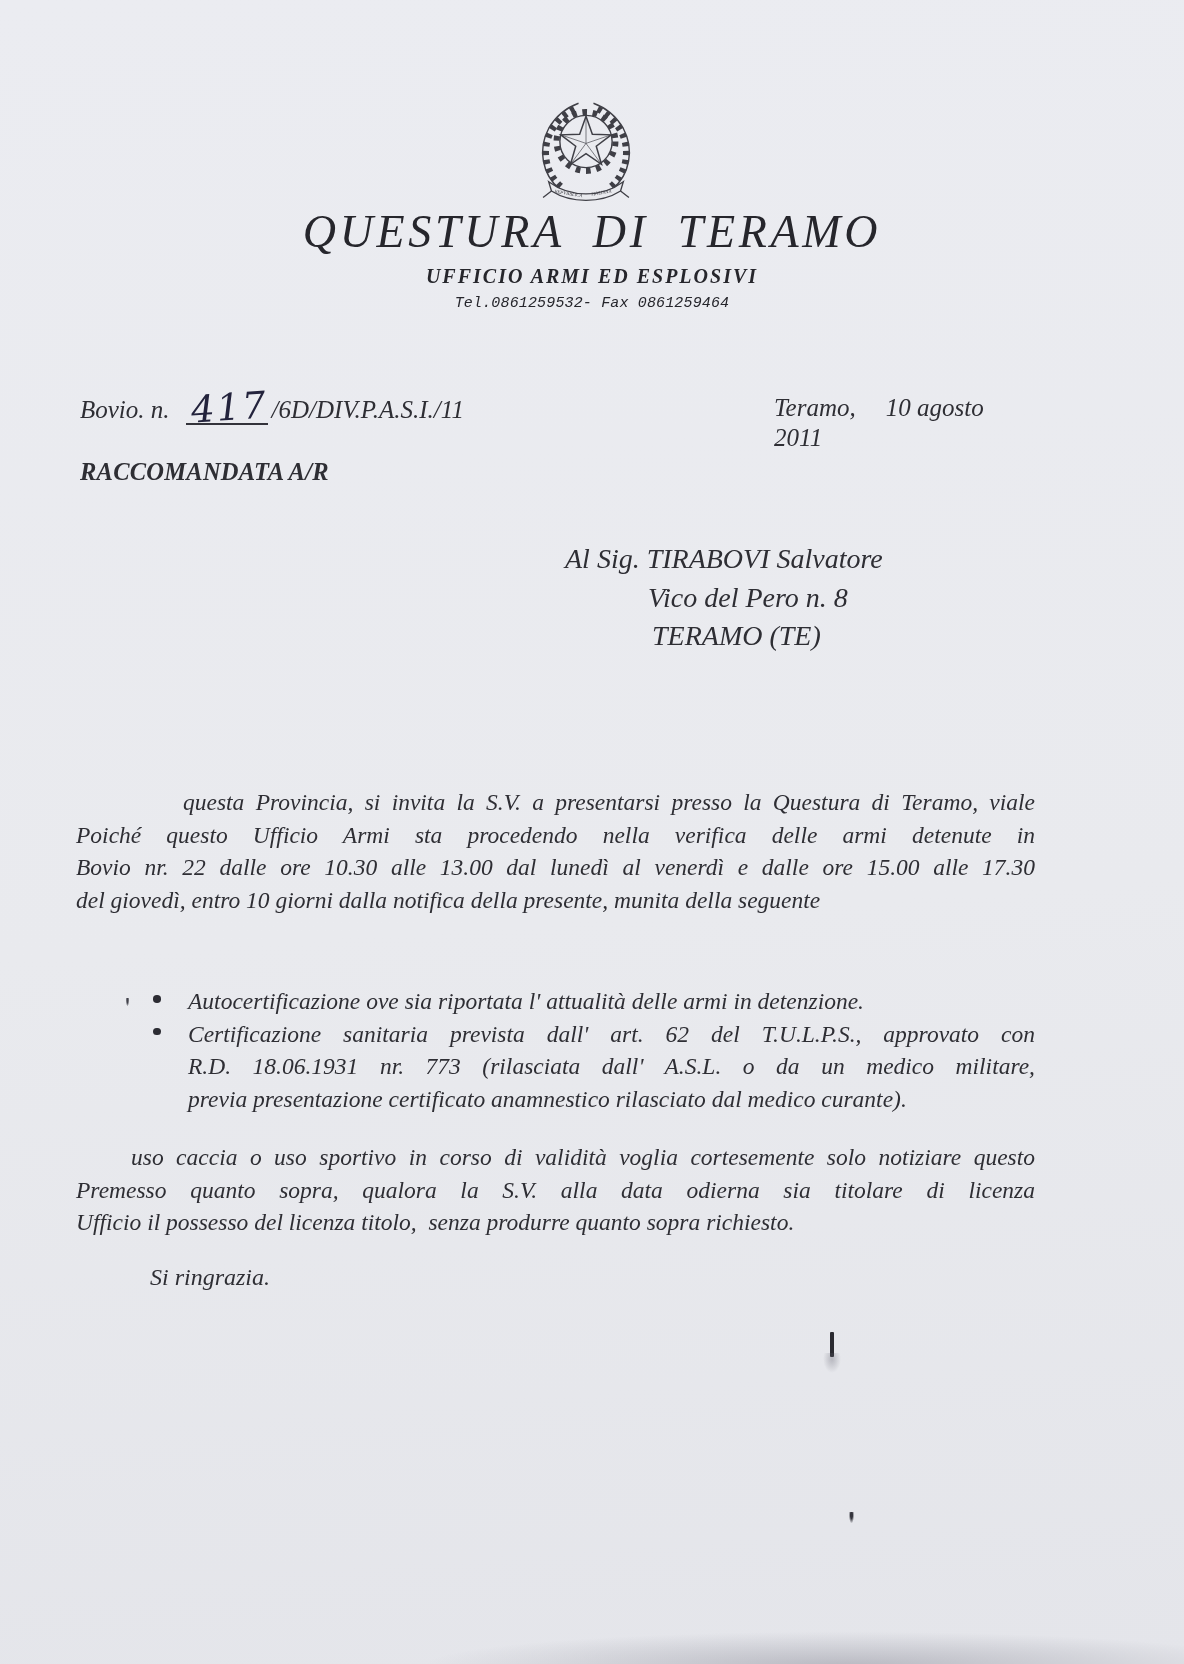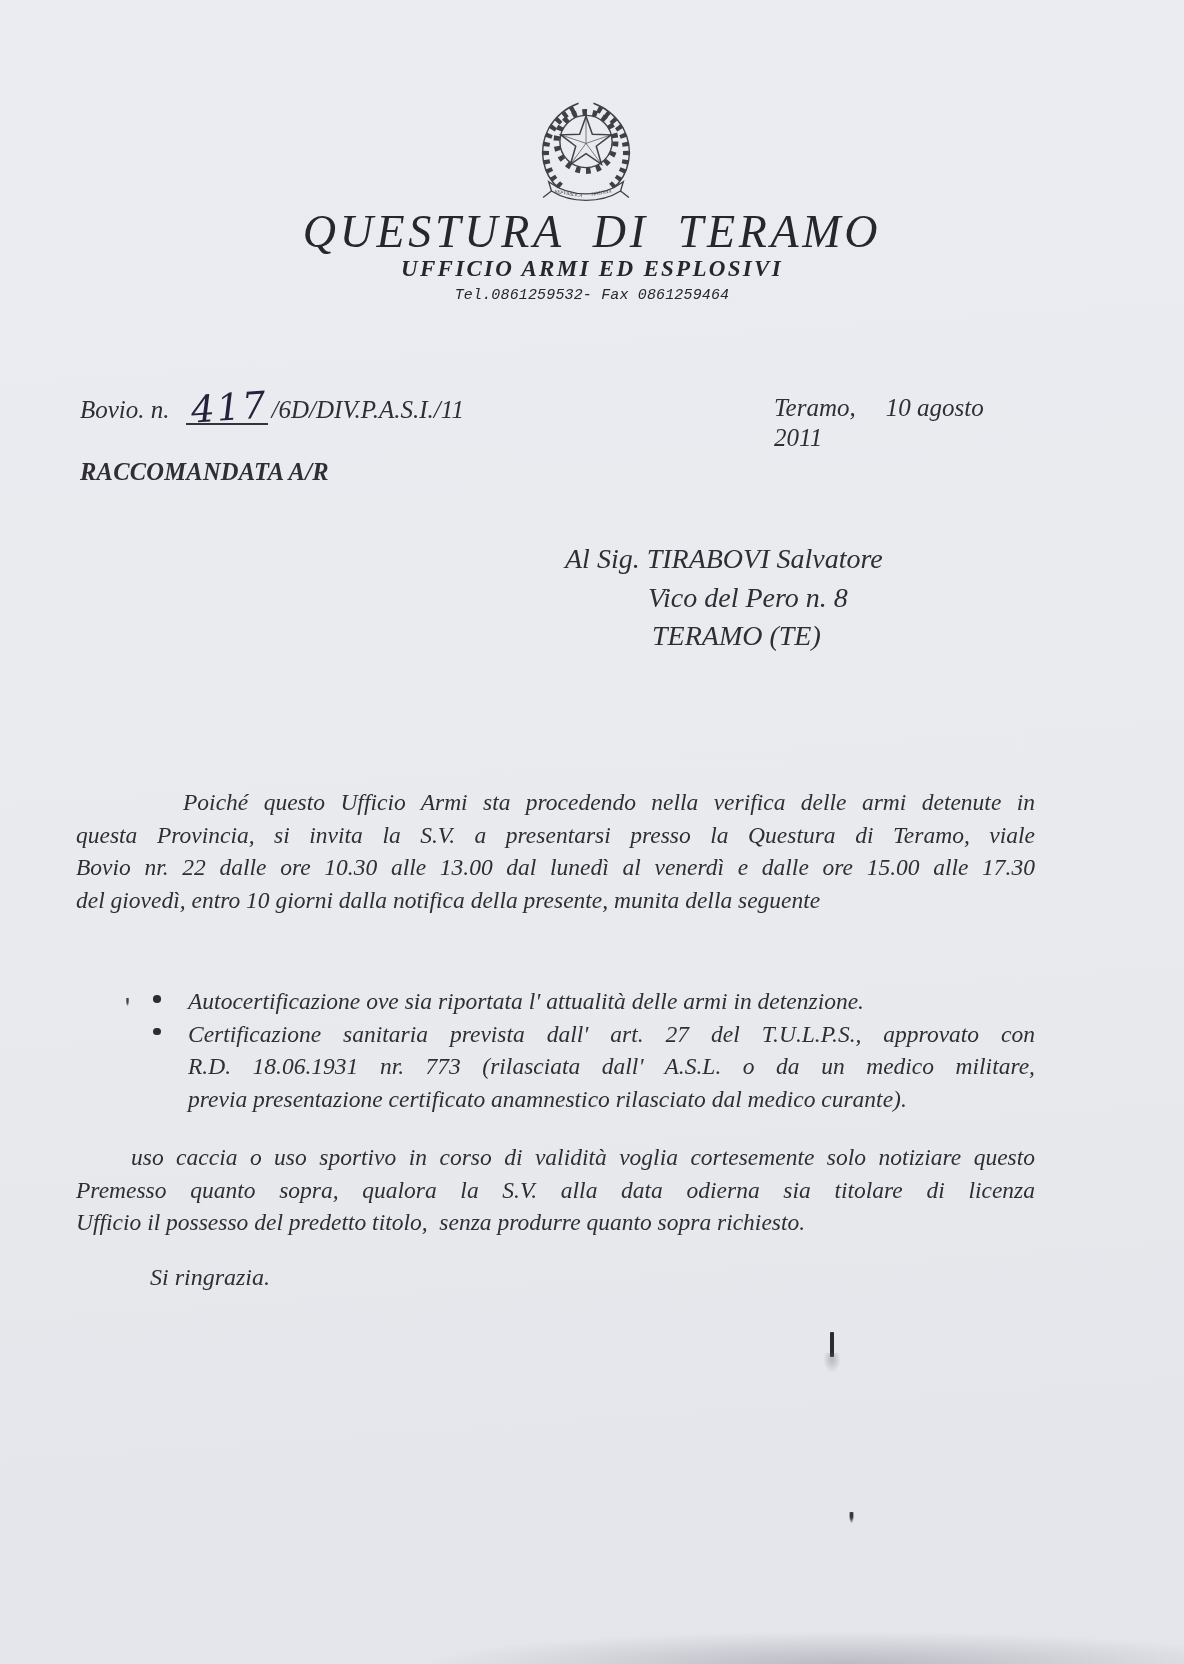--- a/index.html
+++ b/index.html
@@ -12,21 +12,21 @@
     font-style:italic;
     color:#2e2e34;
     overflow:hidden;
   }
 
   
   .letterhead { position:absolute; top:93px; left:0; right:0; text-align:center; color:#26262c; }
   .emblem { display:block; width:112px; height:112px; margin:0 auto; transform:translateX(-6px); }
   .org      { font-size:46px; line-height:42px; margin-top:6px; letter-spacing:0.08em; word-spacing:0.30em; }
   .division { font-size:19.5px; line-height:20px; margin-top:2px; letter-spacing:0.07em; }
-  .office   { font-size:23px;  line-height:23px; margin-top:4px; font-weight:bold; letter-spacing:0.10em; }
+  .office   { font-size:20px;  line-height:23px; margin-top:12px; font-weight:bold; letter-spacing:0.10em; }
   .tel      { font-size:15px;  line-height:21px; margin-top:5px; letter-spacing:0.01em;font-family:Liberation Mono, monospace; }
 
   
   .prot-row { position:absolute; top:393px; left:80px; width:958px; font-size:25px; line-height:30px; }
   .prot-num {
     display:inline-block; position:relative;
     width:82px; height:30px; margin:0 4px 0 16px;
     border-bottom:2.5px solid #33333b; vertical-align:bottom;
   }
   .hand {
@@ -122,50 +122,50 @@
   <div class="racc">RACCOMANDATA A/R</div>
 
   <div class="recipient">
     <div class="r1">Al Sig. TIRABOVI Salvatore</div>
     <div class="r2">Vico del Pero n. 8</div>
     <div class="r3">TERAMO (TE)</div>
   </div>
 
   <div class="para para1">
 
-  <div class="jline">Poiché questo Ufficio Armi sta procedendo nella verifica delle armi detenute in</div>
-      <div class="jline">questa Provincia, si invita la S.V. a presentarsi presso la Questura di Teramo, viale</div>
+  <div class="jline">questa Provincia, si invita la S.V. a presentarsi presso la Questura di Teramo, viale</div>
+      <div class="jline">Poiché questo Ufficio Armi sta procedendo nella verifica delle armi detenute in</div>
       <div class="jline">Bovio nr. 22 dalle ore 10.30 alle 13.00 dal lunedì al venerdì e dalle ore 15.00 alle 17.30</div>
       <div class="jline">del giovedì, entro 10 giorni dalla notifica della presente, munita della seguente</div>
     </div>
 
   <div class="bullets">
     <div class="bullet">
       <span class="dot"></span>
       <div class="blines">
 
       <div class="jline">Autocertificazione ove sia riportata l' attualità delle armi in detenzione.</div>
         </div>
     </div>
     <div class="bullet">
       <span class="dot"></span>
       <div class="blines">
 
-      <div class="jline">Certificazione sanitaria prevista dall' art. 27 del T.U.L.P.S., approvato con</div>
+      <div class="jline">Certificazione sanitaria prevista dall' art. 62 del T.U.L.P.S., approvato con</div>
           <div class="jline">R.D. 18.06.1931 nr. 773 (rilasciata dall' A.S.L. o da un medico militare,</div>
           <div class="jline">previa presentazione certificato anamnestico rilasciato dal medico curante).</div>
         </div>
     </div>
   </div>
 
   <div class="para para2">
 
   <div class="jline">uso caccia o uso sportivo in corso di validità voglia cortesemente solo notiziare questo</div>
       <div class="jline">Premesso quanto sopra, qualora la S.V. alla data odierna sia titolare di licenza</div>
-      <div class="jline">Ufficio il possesso del predetto titolo,  senza produrre quanto sopra richiesto.</div>
+      <div class="jline">Ufficio il possesso del licenza titolo,  senza produrre quanto sopra richiesto.</div>
     </div>
 
   <div class="closing">Si ringrazia.</div>
 
   <div class="pen-mark"></div>
   <div class="stray-dot"></div>
   <div class="speck"></div>
   <div class="bottom-shade"></div>
 
 </div>

